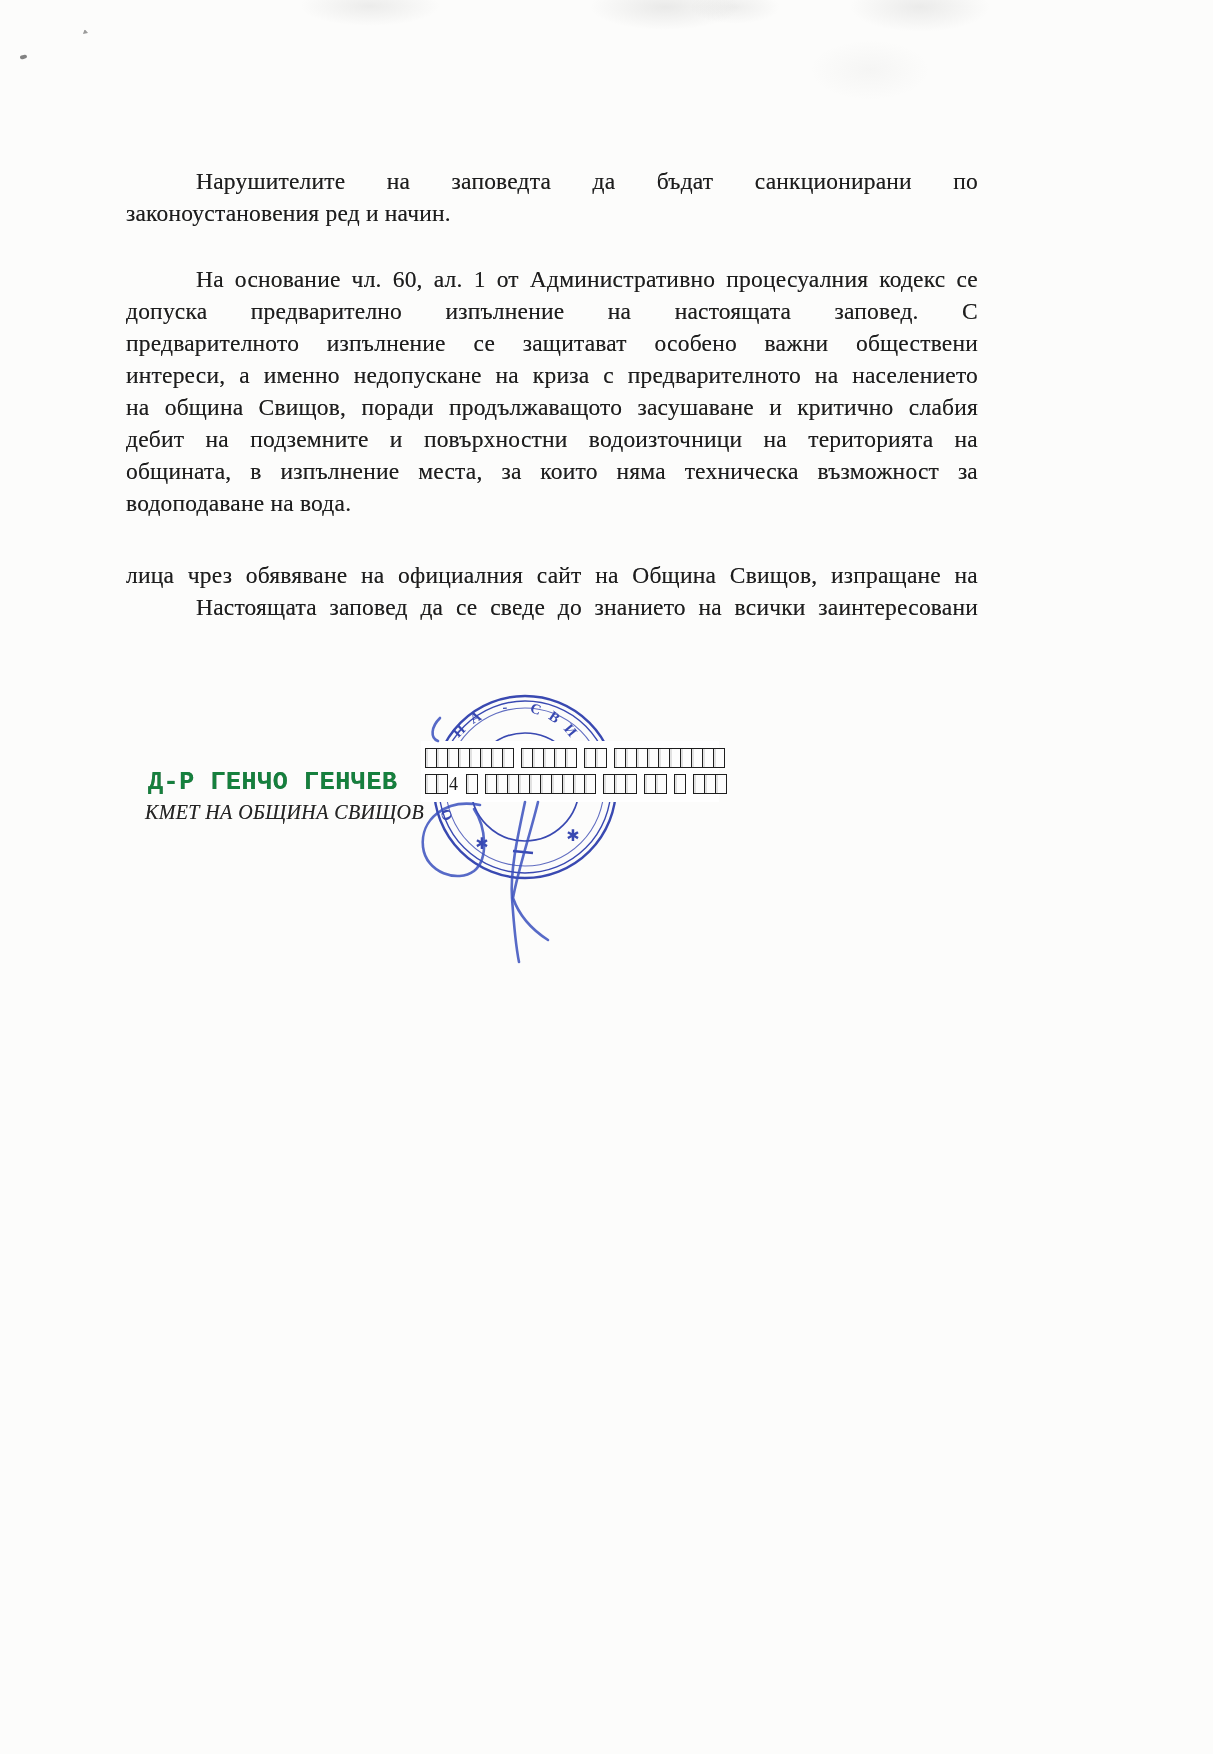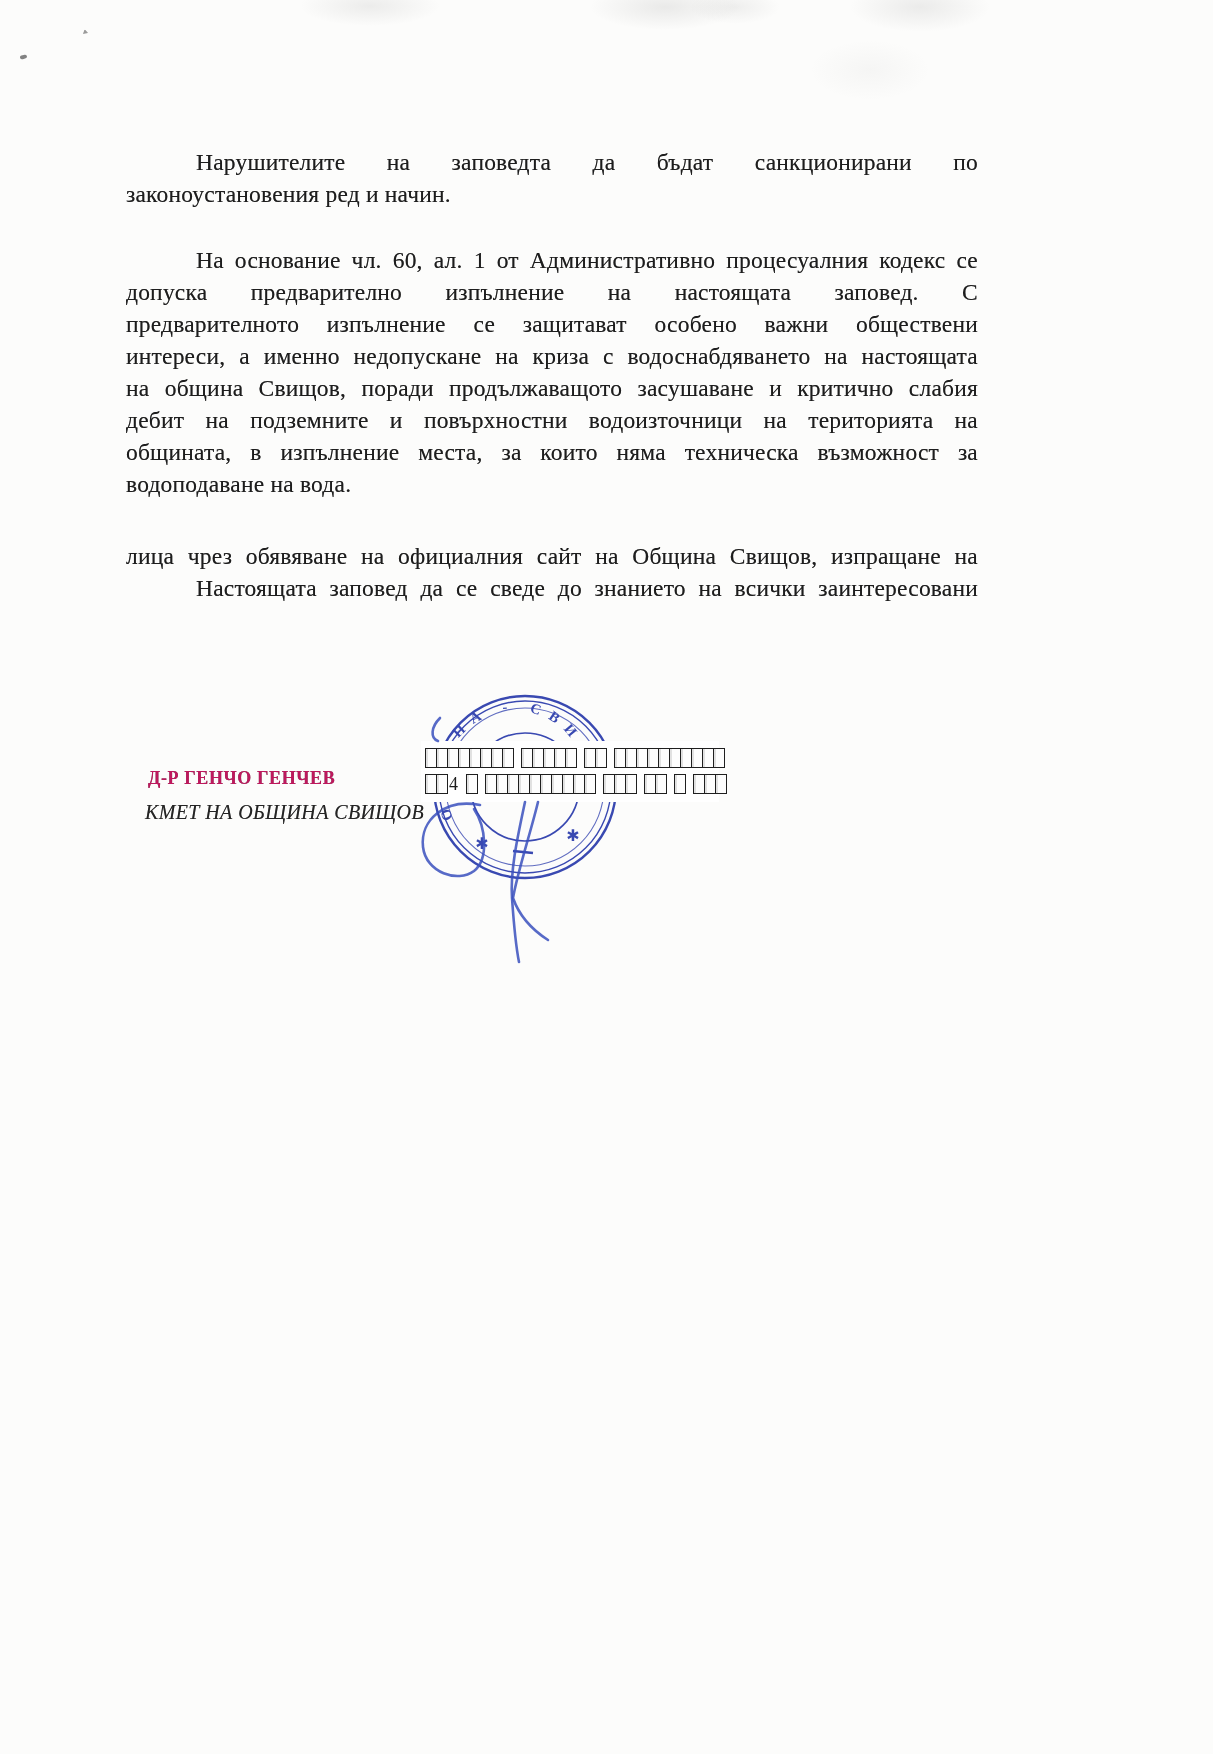--- a/index.html
+++ b/index.html
@@ -24,33 +24,35 @@
   .speck{position:absolute;background:#5a5a5a;border-radius:40% 60% 50% 50%;}
   .sp1{left:20px;top:55px;width:7px;height:4px;transform:rotate(-15deg);opacity:.75;}
   .sp2{left:83px;top:30px;width:5px;height:5px;transform:rotate(30deg);opacity:.6;clip-path:polygon(0 0,100% 35%,20% 100%);}
 
   
   .para{
     position:absolute;left:126px;width:852px;
     font-size:23.5px;line-height:32px;color:#1d1d1d;
     letter-spacing:.2px;
     text-shadow:0 0 .5px rgba(30,30,30,.55);
+    margin-top:19px;
   }
   #p1{top:146px;}
   #p2{top:244px;}
   #p3{top:540px;}
   .tline{text-align:justify;text-align-last:justify;white-space:normal;}
   .tline.tlast{text-align-last:left;}
   .tline.tfirst{text-indent:70px;}
 
   
   .sig-name{
     position:absolute;left:148px;top:768px;
-    font-size:18px;font-weight:bold;letter-spacing:.6px;color:#be185d;
+    font-size:25px;font-weight:bold;letter-spacing:.6px;color:#15803d;
     text-shadow:0 0 .5px rgba(20,20,20,.6);
+    font-family:Liberation Mono, monospace;
   }
   .sig-title{
     position:absolute;left:145px;top:801px;
     font-size:20px;font-style:italic;letter-spacing:.4px;color:#242424;
     text-shadow:0 0 .4px rgba(30,30,30,.5);
   }
 
   
   #stamp-svg{position:absolute;left:370px;top:655px;z-index:2;opacity:.93;}
   #signature-svg{position:absolute;left:370px;top:655px;z-index:4;}
@@ -90,21 +92,21 @@
   <div class="speck sp2"></div>
 
   <div id="p1" class="para">
       <div class="tline tfirst">Нарушителите на заповедта да бъдат санкционирани по</div>
       <div class="tline tlast">законоустановения ред и начин.</div>
     </div>
   <div id="p2" class="para">
       <div class="tline tfirst">На основание чл. 60, ал. 1 от Административно процесуалния кодекс се</div>
       <div class="tline">допуска предварително изпълнение на настоящата заповед. С</div>
       <div class="tline">предварителното изпълнение се защитават особено важни обществени</div>
-      <div class="tline">интереси, а именно недопускане на криза с водоснабдяването на настоящата</div>
+      <div class="tline">интереси, а именно недопускане на криза с предварителното на населението</div>
       <div class="tline">на община Свищов, поради продължаващото засушаване и критично слабия</div>
       <div class="tline">дебит на подземните и повърхностни водоизточници на територията на</div>
       <div class="tline">общината, в изпълнение места, за които няма техническа възможност за</div>
       <div class="tline tlast">водоподаване на вода.</div>
     </div>
   <div id="p3" class="para">
       <div class="tline">лица чрез обявяване на официалния сайт на Община Свищов, изпращане на</div>
       <div class="tline tfirst">Настоящата заповед да се сведе до знанието на всички заинтересовани</div>
     </div>
 

